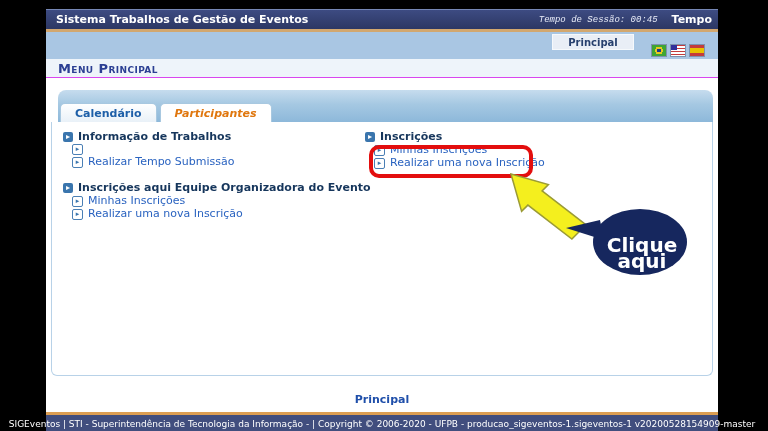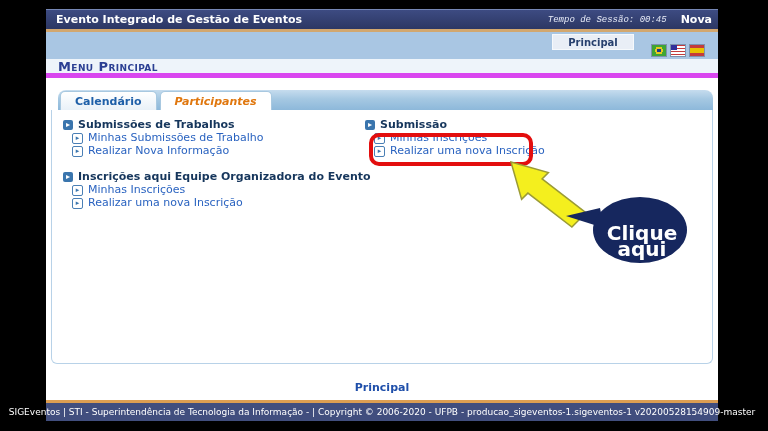--- a/index.html
+++ b/index.html
@@ -17,25 +17,25 @@
   
   .topband{height:27px;background:#a9c6e3;position:relative;flex:0 0 auto;}
   .principal-btn{position:absolute;right:84px;top:2px;width:80px;height:14px;background:#e9eef6;border:1px solid #f6f9fc;display:flex;align-items:center;justify-content:center;font-size:10px;font-weight:bold;color:#27406e;cursor:pointer;}
   .flags{position:absolute;right:13px;bottom:2px;display:flex;gap:3px;}
   .flag{width:14px;height:11px;border:1px solid #7d92ad;box-sizing:content-box;cursor:pointer;}
   .flag-br{background:radial-gradient(circle at 50% 50%, #1a3a8c 0 2px, #e8c91f 2px 4px, #3fa535 4px);}
   .flag-us{background:repeating-linear-gradient(180deg,#c43b3b 0 1.5px,#fff 1.5px 3px);position:relative;}
   .flag-us::after{content:"";position:absolute;left:0;top:0;width:6px;height:5px;background:#30309a;}
   .flag-es{background:linear-gradient(180deg,#c43b3b 0 3px,#e8c200 3px 8px,#c43b3b 8px);}
   
-  .menubar{height:19px;box-sizing:border-box;background:#eef4fa;border-bottom:5px solid #d946ef;display:flex;align-items:center;padding-left:12px;flex:0 0 auto;}
+  .menubar{height:19px;box-sizing:border-box;background:#eef4fa;border-bottom:1px solid #d946ef;display:flex;align-items:center;padding-left:12px;flex:0 0 auto;}
   .menubar .mp{font-variant:small-caps;font-weight:bold;letter-spacing:.4px;color:#2b3f93;font-size:13px;}
   .gap{height:12px;background:#fff;flex:0 0 auto;}
   
-  .tabbar{height:20px;margin:0 5px 0 12px;background:linear-gradient(180deg,#c6dcee 0%,#a5c8e2 45%,#8db8da 100%);border-radius:8px 8px 0 0;display:flex;align-items:flex-end;padding-left:2px;flex:0 0 auto;}
+  .tabbar{height:32px;margin:0 5px 0 12px;background:linear-gradient(180deg,#c6dcee 0%,#a5c8e2 45%,#8db8da 100%);border-radius:8px 8px 0 0;display:flex;align-items:flex-end;padding-left:2px;flex:0 0 auto;}
   .tab{height:19px;box-sizing:border-box;padding:0 14px;margin-right:3px;display:flex;align-items:center;font-weight:bold;font-size:11px;border:1px solid #a8c8e0;border-bottom:none;border-radius:5px 5px 0 0;cursor:pointer;}
   .tab.inactive{background:linear-gradient(180deg,#ffffff,#e9f1f8);color:#1e5fa8;}
   .tab.active{background:#fff;color:#e0770e;font-style:italic;}
   
   .content{margin:0 5px;border:1px solid #b8d2e8;border-top:none;border-radius:0 0 6px 6px;height:253px;position:relative;background:#fff;flex:0 0 auto;}
   .col{position:absolute;top:8px;}
   .col-left{left:11px;}
   .col-right{left:313px;}
   .group + .group{margin-top:13px;}
   .group-title{display:flex;align-items:center;gap:5px;font-weight:bold;color:#16365c;font-size:11px;line-height:13px;white-space:nowrap;}
@@ -54,23 +54,23 @@
   .spacer{flex:1 1 auto;}
   .footer-line{height:3px;background:#dc9e52;flex:0 0 auto;}
   .footer-bar{height:18px;background:#414e7e;color:#fff;font-size:9px;display:flex;align-items:center;justify-content:center;flex:0 0 auto;white-space:nowrap;}
 </style>
 </head>
 <body>
 
 <div class="page">
 
   <div class="titlebar">
-    <div class="ttl">Evento Integrado de Gestão de Eventos</div>
+    <div class="ttl">Sistema Trabalhos de Gestão de Eventos</div>
     <div class="session">Tempo de Sessão: 00:45</div>
-    <div class="sair">Nova</div>
+    <div class="sair">Tempo</div>
   </div>
 
   <div class="tanline"></div>
 
   <div class="topband">
     <div class="principal-btn">Principal</div>
     <div class="flags">
       <span class="flag flag-br"></span>
       <span class="flag flag-us"></span>
       <span class="flag flag-es"></span>
@@ -87,30 +87,29 @@
     <div class="tab inactive">Calendário</div>
     <div class="tab active">Participantes</div>
   </div>
 
   <div class="content">
 
     <div class="col col-left">
       <div class="group">
         <div class="group-title">
           <span class="ic-solid">▸</span>
-          <span>Submissões de Trabalhos</span>
+          <span>Informação de Trabalhos</span>
         </div>
         <div class="group-items">
           <a class="mi">
             <span class="ic-sub">▸</span>
-            <span>Minhas Submissões de Trabalho</span>
           </a>
           <a class="mi">
             <span class="ic-sub">▸</span>
-            <span>Realizar Nova Informação</span>
+            <span>Realizar Tempo Submissão</span>
           </a>
         </div>
       </div>
 
       <div class="group">
         <div class="group-title">
           <span class="ic-solid">▸</span>
           <span>Inscrições aqui Equipe Organizadora do Evento</span>
         </div>
         <div class="group-items">
@@ -123,21 +122,21 @@
             <span>Realizar uma nova Inscrição</span>
           </a>
         </div>
       </div>
     </div>
 
     <div class="col col-right">
       <div class="group">
         <div class="group-title">
           <span class="ic-solid">▸</span>
-          <span>Submissão</span>
+          <span>Inscrições</span>
         </div>
         <div class="group-items">
           <a class="mi">
             <span class="ic-sub">▸</span>
             <span>Minhas Inscrições</span>
           </a>
           <a class="mi">
             <span class="ic-sub">▸</span>
             <span>Realizar uma nova Inscrição</span>
           </a>

